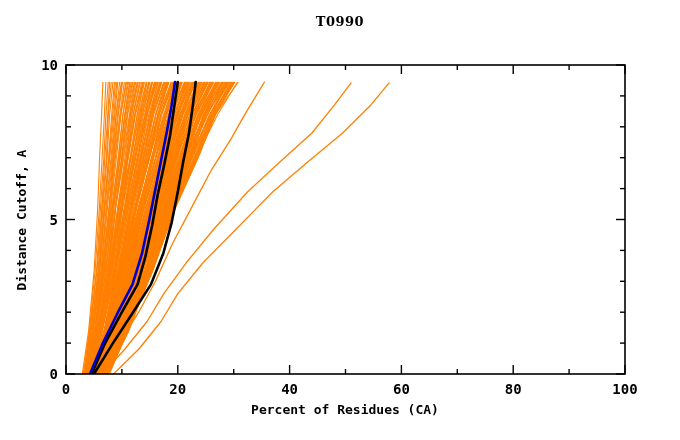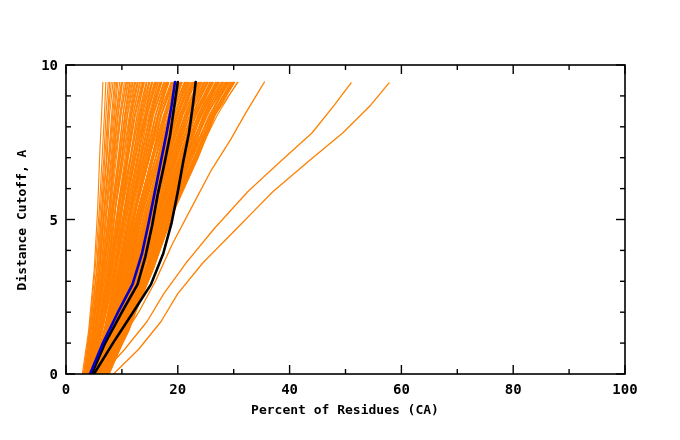--- a/index.html
+++ b/index.html
@@ -21,20 +21,21 @@
     font-weight:bold;font-size:14px;fill:#000;
   }
   .frame{fill:none;stroke:#000;stroke-width:1.6;}
   .tick{stroke:#000;stroke-width:1.4;}
 </style>
 </head>
 <body>
 
 <div id="stage">
 
+  <div id="chart-title">T0990</div>
 
   <svg id="plot-svg" width="680" height="440">
     <defs>
       <clipPath id="plotclip">
           <rect x="66" y="65" width="559" height="309"></rect>
         </clipPath>
     </defs>
 
     <g id="bundle-layer" clip-path="url(#plotclip)">
         <path d="M82.32 374.00L88.62 330.74L94.27 268.94L97.76 207.14L99.58 157.70L101.63 114.44L102.87 82.00" fill="none" stroke="#FF8000" stroke-width="1.15" stroke-opacity="0.95"></path>

